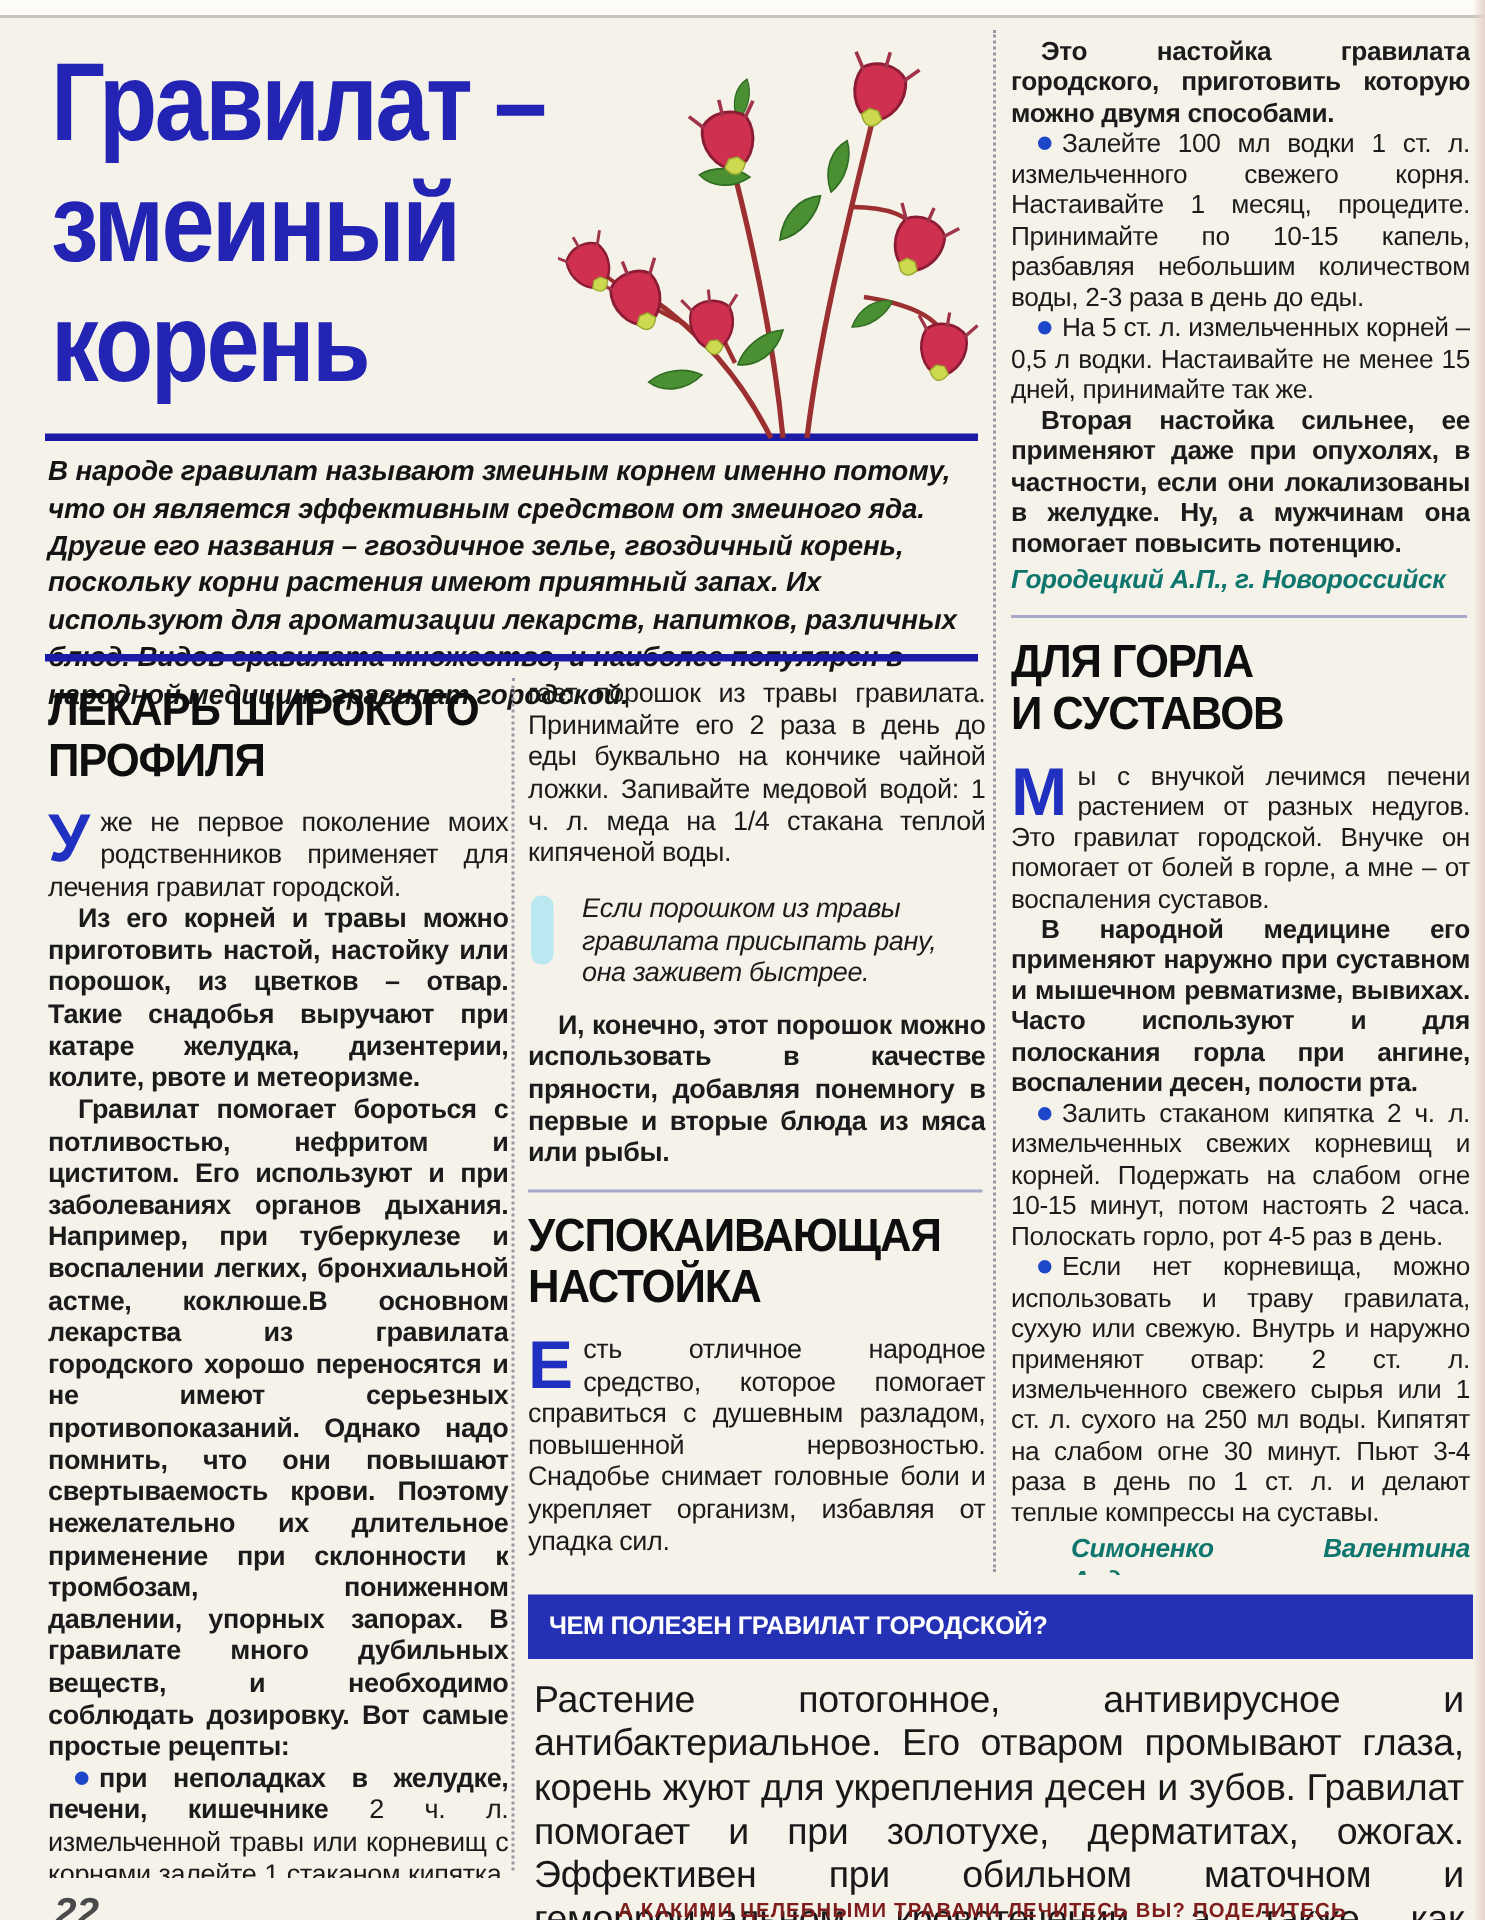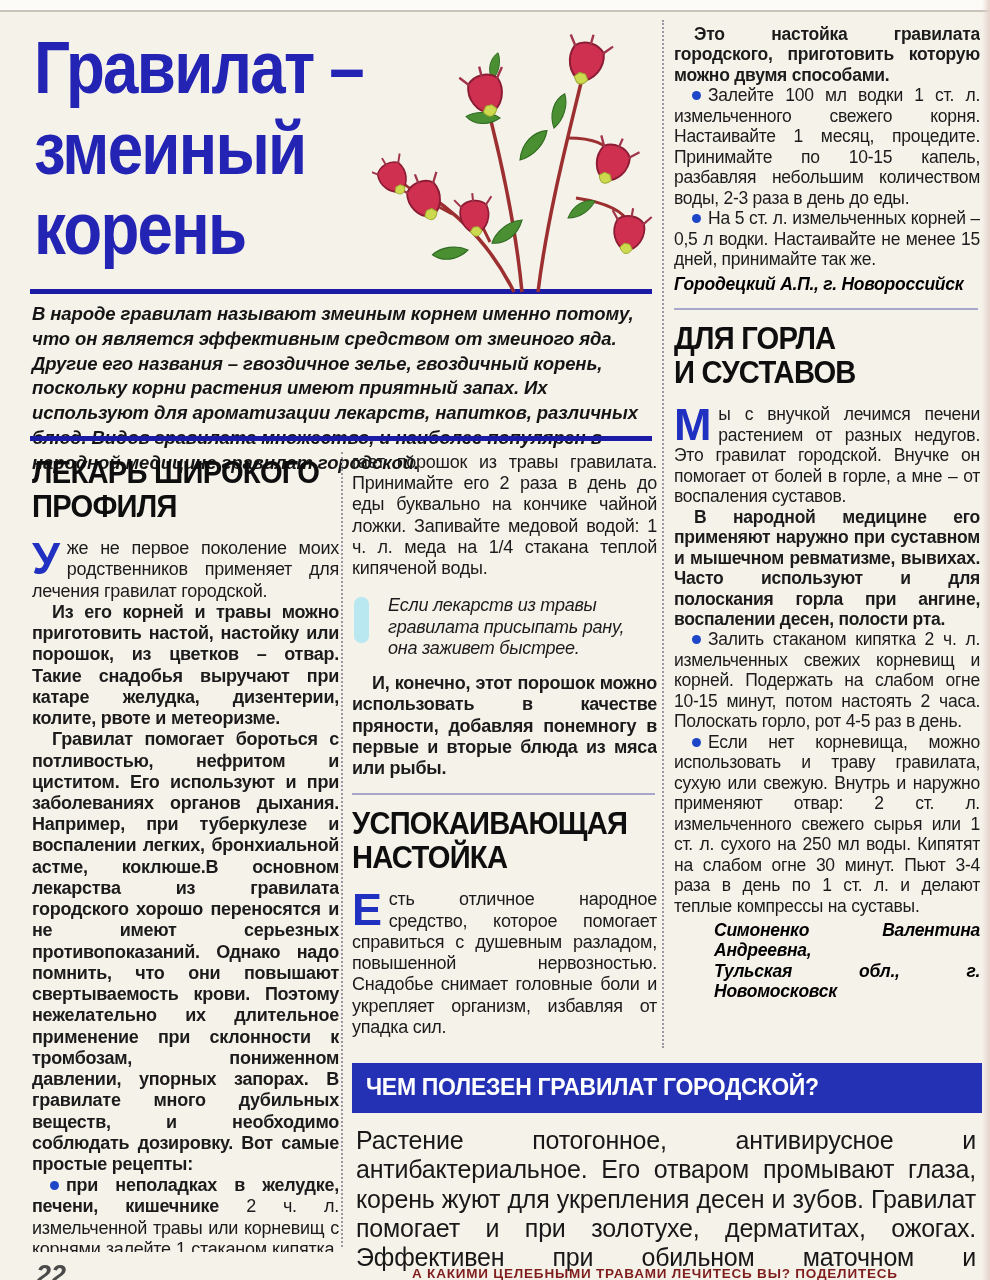--- a/index.html
+++ b/index.html
@@ -52,36 +52,36 @@
   .dropcap {
     float:left; color:#2030c0; font-weight:bold;
     font-size:45px; line-height:0.78; padding-top:3px; margin-right:7px;
   }
   .dot {
     display:inline-block; width:9px; height:9px; border-radius:50%;
     background:#1e46c8; margin:0 7px 2px 18px; vertical-align:middle;
   }
   .bullet { text-indent:0; }
   .lead { font-weight:bold; }
-  .author { font-weight:bold; font-style:italic; margin-top:4px; color:#000000; text-align:right; }
+  .author { font-weight:bold; font-style:italic; margin-top:4px; color:#0f766e; text-align:right; }
   .author.full { text-align:left; }
   .author.pre { white-space:pre-line;margin-left:40px; }
   .thin-div { height:2px; background:#8d8dbd; margin:14px 2px 12px 0; opacity:0.75; }
 
   .quote { position:relative; margin:16px 0 14px 0; padding-left:36px; }
   .quote p { font-style:italic; text-align:left; }
   .quote-bar {
     position:absolute; left:2px; top:2px; width:15px; height:46px;
     background:#aee6f2; border-radius:7px; opacity:0.85;
   }
 
   
   .infobox { position:absolute; left:352px; top:1063px; width:630px; }
   .infobox-bar {
-    background:#2531b5; color:#ffffff; font-size:23px; font-weight:bold;
+    background:#2531b5; color:#ffffff; font-size:17px; font-weight:bold;
     padding:11px 14px 12px 14px; letter-spacing:-0.3px;
   }
   .infobox-body {
     padding:13px 6px 0 4px; font-size:25px; line-height:1.17;
     letter-spacing:-0.2px; text-align:justify; color:#181818;
   }
 
   
   .page-num { position:absolute; left:36px; top:1260px; font-size:27px; font-weight:bold; font-style:italic; color:#4a4a4a; }
   .footer-note {
@@ -149,32 +149,33 @@
     <p class="ind">Из его корней и травы можно приготовить настой, настойку или порошок, из цветков – отвар. Такие снадобья выручают при катаре желудка, дизентерии, колите, рвоте и метеоризме.</p>
     <p class="ind">Гравилат помогает бороться с потливостью, нефритом и циститом. Его используют и при заболеваниях органов дыхания. Например, при туберкулезе и воспалении легких, бронхиальной астме, коклюше.В основном лекарства из гравилата городского хорошо переносятся и не имеют серьезных противопоказаний. Однако надо помнить, что они повышают свертываемость крови. Поэтому нежелательно их длительное применение при склонности к тромбозам, пониженном давлении, упорных запорах. В гравилате много дубильных веществ, и необходимо соблюдать дозировку. Вот самые простые рецепты:</p>
     <p class="bullet"><span class="dot"></span><span class="lead">при неполадках в желудке, печени, кишечнике</span> <span>2 ч. л. измельченной травы или корневищ с корнями залейте 1 стаканом кипятка. Настаивайте 2 часа в закрытом сосуде, затем процедите. Принимайте по 1/2 стакана 2 раза в день до еды;</span></p>
 
   </section>
 
   <section class="col col-mid">
     <p>гает порошок из травы гравилата. Принимайте его 2 раза в день до еды буквально на кончике чайной ложки. Запивайте медовой водой: 1 ч. л. меда на 1/4 стакана теплой кипяченой воды.</p>
     <div class="quote">
       <span class="quote-bar"></span>
-      <p>Если лекарств из травы гравилата присыпать рану, она заживет быстрее.</p>
+      <p>Если порошком из травы гравилата присыпать рану, она заживет быстрее.</p>
     </div>
     <p class="ind">И, конечно, этот порошок можно использовать в качестве пряности, добавляя понемногу в первые и вторые блюда из мяса или рыбы.</p>
     <div class="thin-div"></div>
     <h2 class="article-h">УСПОКАИВАЮЩАЯ НАСТОЙКА</h2>
     <p><span class="dropcap">Е</span><span>сть отличное народное средство, которое помогает справиться с душевным разладом, повышенной нервозностью. Снадобье снимает головные боли и укрепляет организм, избавляя от упадка сил.</span></p>
   </section>
 
   <section class="col col-right">
     <p class="ind">Это настойка гравилата городского, приготовить которую можно двумя способами.</p>
     <p class="bullet"><span class="dot"></span><span>Залейте 100 мл водки 1 ст. л. измельченного свежего корня. Настаивайте 1 месяц, процедите. Принимайте по 10-15 капель, разбавляя небольшим количеством воды, 2-3 раза в день до еды.</span></p>
     <p class="bullet"><span class="dot"></span><span>На 5 ст. л. измельченных корней – 0,5 л водки. Настаивайте не менее 15 дней, принимайте так же.</span></p>
+    <p class="ind">Вторая настойка сильнее, ее применяют даже при опухолях, в частности, если они локализованы в желудке. Ну, а мужчинам она помогает повысить потенцию.</p>
     <p class="author full">Городецкий А.П., г. Новороссийск</p>
     <div class="thin-div"></div>
     <h2 class="article-h">ДЛЯ ГОРЛА
 И СУСТАВОВ</h2>
     <p><span class="dropcap">М</span><span>ы с внучкой лечимся печени растением от разных недугов. Это гравилат городской. Внучке он помогает от болей в горле, а мне – от воспаления суставов.</span></p>
     <p class="ind">В народной медицине его применяют наружно при суставном и мышечном ревматизме, вывихах. Часто используют и для полоскания горла при ангине, воспалении десен, полости рта.</p>
     <p class="bullet"><span class="dot"></span><span>Залить стаканом кипятка 2 ч. л. измельченных свежих корневищ и корней. Подержать на слабом огне 10-15 минут, потом настоять 2 часа. Полоскать горло, рот 4-5 раз в день.</span></p>
     <p class="bullet"><span class="dot"></span><span>Если нет корневища, можно использовать и траву гравилата, сухую или свежую. Внутрь и наружно применяют отвар: 2 ст. л. измельченного свежего сырья или 1 ст. л. сухого на 250 мл воды. Кипятят на слабом огне 30 минут. Пьют 3-4 раза в день по 1 ст. л. и делают теплые компрессы на суставы.</span></p>
     <p class="author pre">Симоненко Валентина Андреевна,
 Тульская обл., г. Новомосковск</p>

